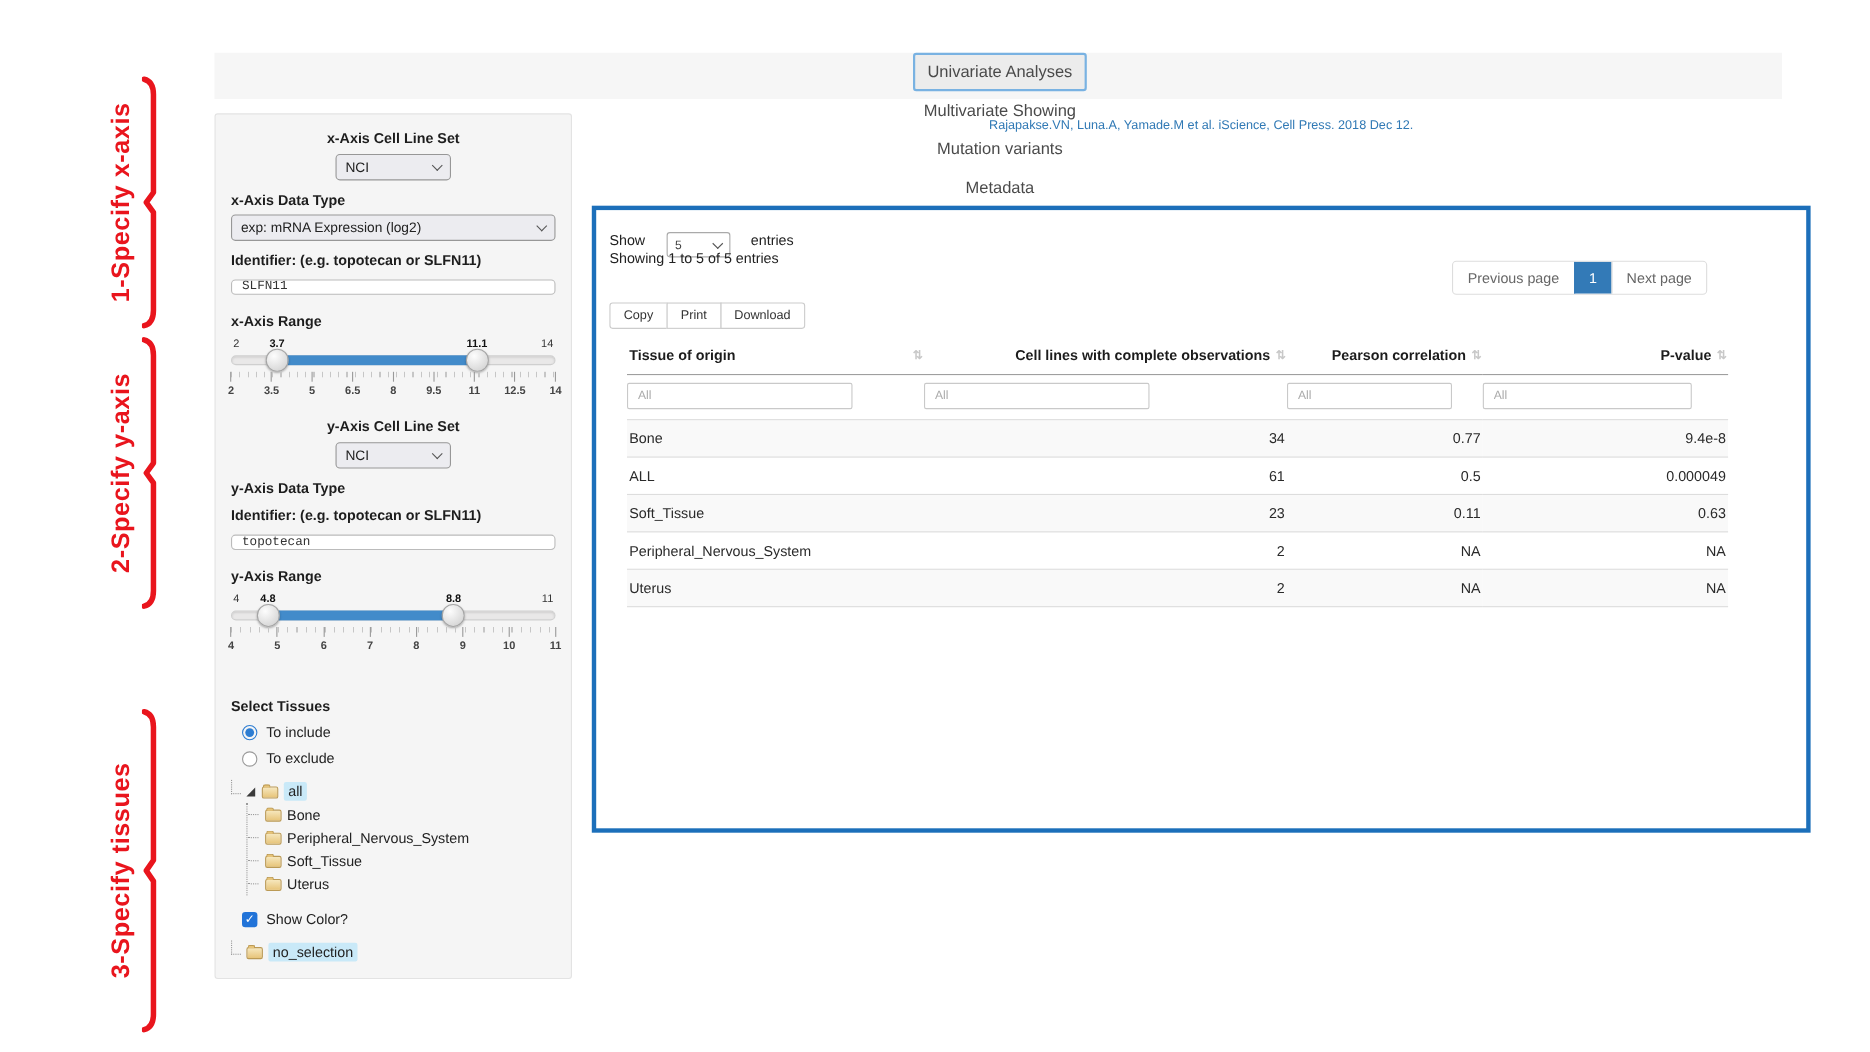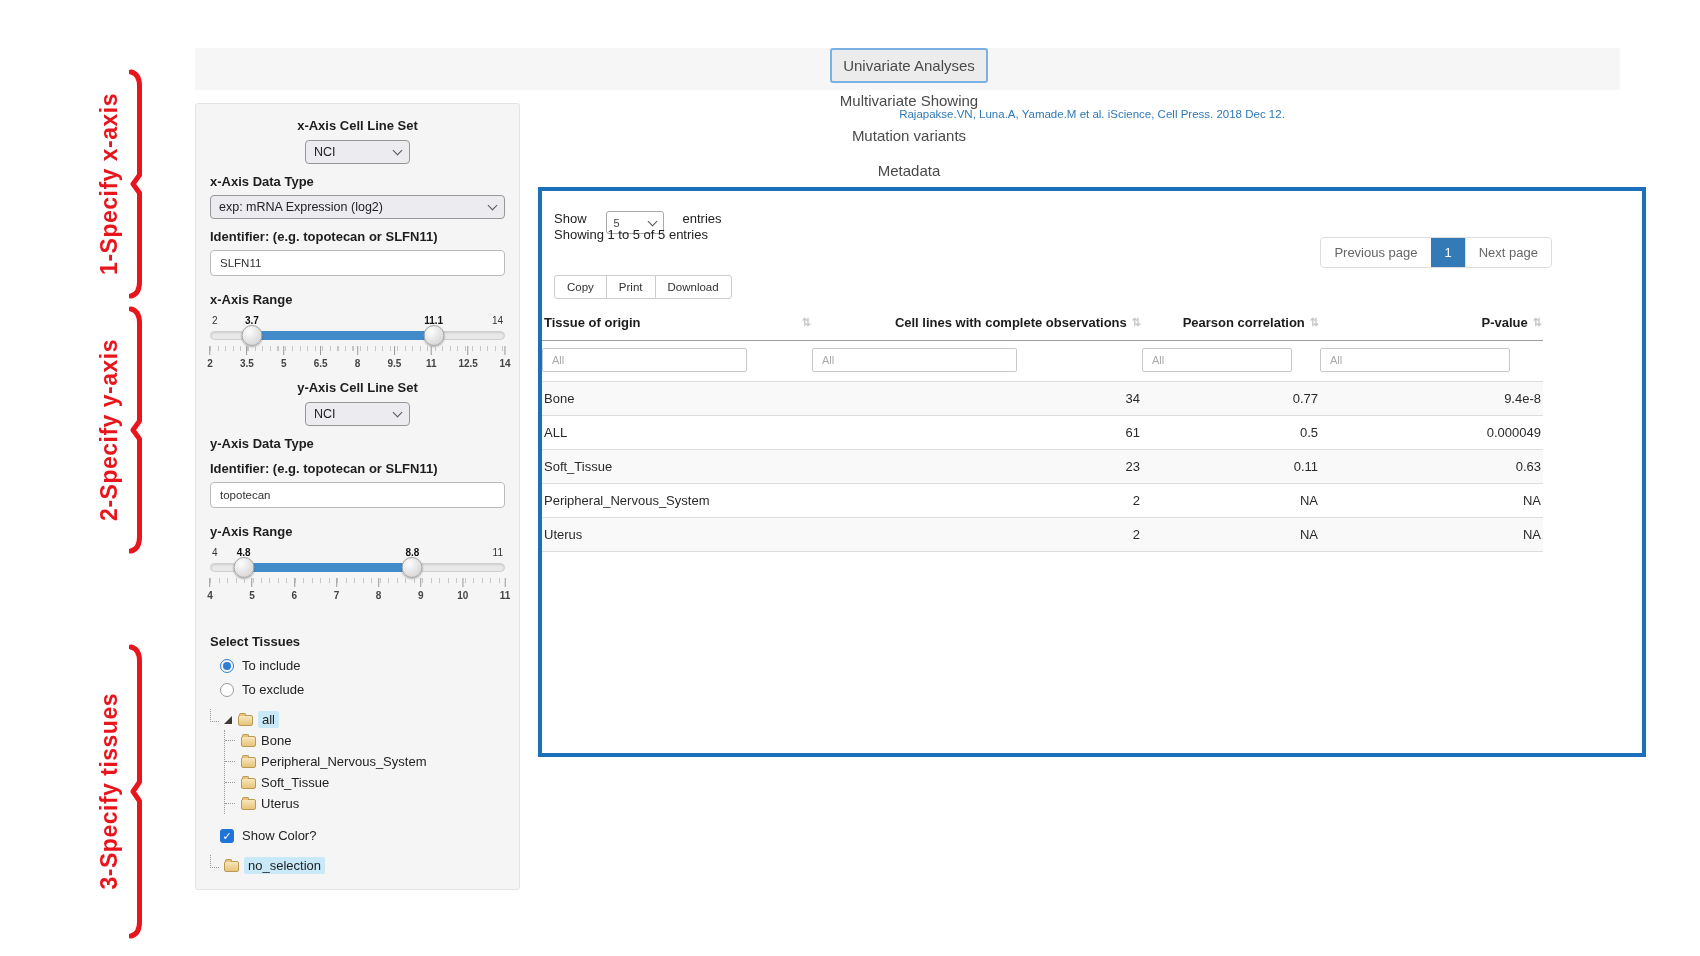--- a/index.html
+++ b/index.html
@@ -20,21 +20,21 @@
   #sidebar { position:absolute; left:195px; top:103px; width:325px; height:787px; background:#f5f5f5; border:1px solid #e3e3e3; border-radius:3px; }
   .sec { position:absolute; left:14px; right:14px; }
   #sec-x { top:14px; } #sec-y { top:276px; } #sec-t { top:520px; }
   .lbl { font-weight:bold; font-size:13px; color:#1d1d1d; margin:10px 0 6px; }
   .inline-row { display:flex; align-items:center; gap:7px;flex-direction:column; }
   .inline-row .lbl { margin:0; }
   .sel { background:#ececf0; border:1px solid #979797; border-radius:4px; height:24px; display:flex; align-items:center; justify-content:space-between; padding:0 8px; font-size:12.5px; color:#222; }
   .sel.small { width:105px; }
   .sel.full { width:100%; }
   .chev { width:7px; height:7px; border-right:1.6px solid #555; border-bottom:1.6px solid #555; transform:rotate(45deg); margin-top:-3px; flex:none; }
-  .txt-input { width:100%; height:26px; border:1px solid #bbb; border-radius:4px; font-size:11.5px; color:#333; padding:0 9px; background:#fff; font-family:Liberation Sans, sans-serif; }
+  .txt-input { width:100%; height:14px; border:1px solid #bbb; border-radius:4px; font-size:11.5px; color:#333; padding:0 9px; background:#fff; font-family:Liberation Mono, monospace; }
 
   
   .irs { position:relative; height:60px; margin-top:8px; }
   .irs-min,.irs-max { position:absolute; top:0; font-size:10px; color:#333; }
   .irs-min { left:2px; } .irs-max { right:2px; }
   .irs-from,.irs-to { position:absolute; top:0; font-size:10px; font-weight:bold; color:#111; transform:translateX(-50%); }
   .irs-line { position:absolute; top:16px; left:0; right:0; height:9px; background:#e9e8e8; border:1px solid #cfcfcf; border-radius:5px; box-shadow:inset 0 1px 2px rgba(0,0,0,.12); }
   .irs-bar { position:absolute; top:16px; height:9px; background:#428bca; }
   .irs-handle { position:absolute; top:10px; width:21px; height:21px; border-radius:50%; background:radial-gradient(circle at 35% 30%, #fdfdfd, #cccccc); border:1px solid #a5a5a5; box-shadow:0 1px 2px rgba(0,0,0,.3); transform:translateX(-50%); cursor:pointer; }
   .irs-grid { position:absolute; left:0; right:0; top:31px; height:27px; }
@@ -75,21 +75,21 @@
   .pagination { position:absolute; right:90px; top:46px; display:flex; border:1px solid #ddd; border-radius:4px; overflow:hidden; font-size:13px; background:#fff; }
   .page-btn { padding:7px 13px; color:#666; }
   .page-btn + .page-btn { border-left:1px solid #ddd; }
   .page-btn.current { background:#337ab7; color:#fff; border-color:#337ab7; }
 
   .dt-buttons { position:absolute; left:12px; top:84px; display:flex; }
   .dtb { border:1px solid #ccc; background:#fff; padding:5px 12px; font-size:11.5px; color:#333; margin-left:-1px; }
   .dtb:first-child { border-radius:3px 0 0 3px; margin-left:0; }
   .dtb:last-child { border-radius:0 3px 3px 0; }
 
-  table.dt { position:absolute; left:0; top:118px; width:1001px; border-collapse:collapse; table-layout:fixed; font-size:13px; color:#2a2a2a; }
+  table.dt { position:absolute; left:28px; top:118px; width:1001px; border-collapse:collapse; table-layout:fixed; font-size:13px; color:#2a2a2a; }
   .dt th { font-weight:bold; font-size:13px; color:#1c1c1c; padding:6px 2px 10px 2px; border-bottom:1px solid #9f9f9f; }
   .th-flex { display:flex; align-items:center; }
   .th-flex.left { justify-content:space-between; }
   .th-flex.right { justify-content:flex-end; }
   .sort { color:#c8c8c8; font-size:11px; margin-left:5px; letter-spacing:-1px; }
   .filter-cell { padding:7px 0 9px 0; }
   .filter-wrap { text-align:left; }
   input.filter { height:24px; border:1px solid #c9c9c9; border-radius:2px; font-size:11px; padding:0 9px; color:#333; background:#fff; font-family:inherit; }
   input.filter::placeholder { color:#aaa; }
   .w205 { width:205px; } .w150 { width:150px; } .w190 { width:190px; }

